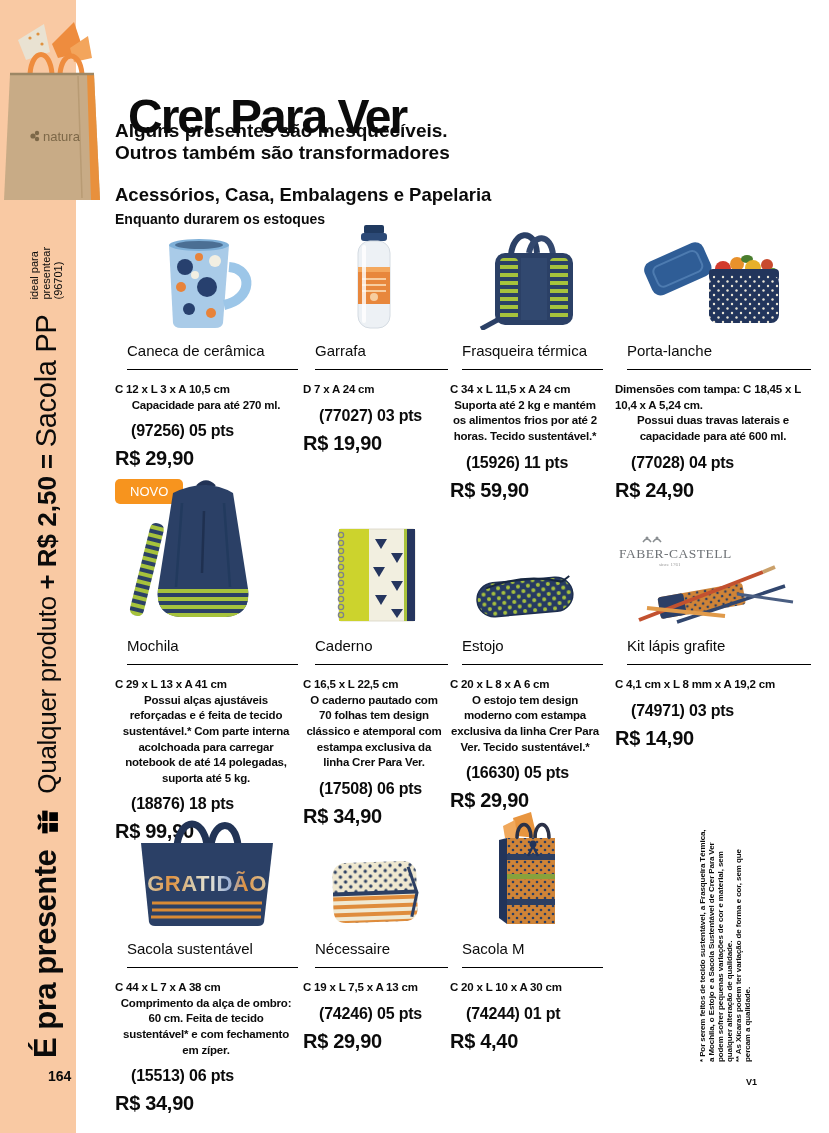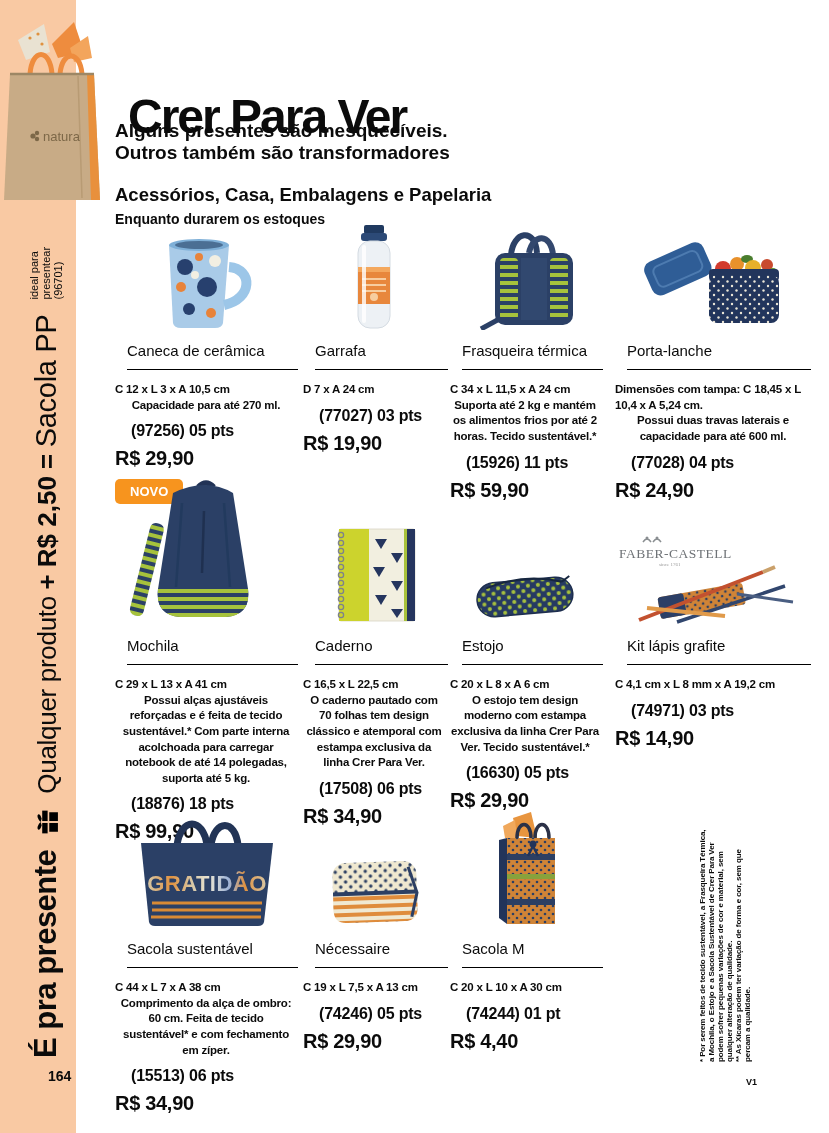--- a/index.html
+++ b/index.html
@@ -30,21 +30,21 @@
   
   .card{position:absolute;}
   .img{display:flex;justify-content:center;text-decoration:underline;}
   .pname{font-size:15px;font-weight:normal;margin:12px;padding-bottom:10px;border-bottom:1.6px solid #000;width:94%;}
   .pdims{font-size:11.5px;font-weight:bold;letter-spacing:-0.2px;line-height:1.36;margin:8px 0 0;}
   .pdesc{font-size:11.5px;font-weight:bold;letter-spacing:-0.2px;line-height:1.36;margin:0;text-align:center;}
   .pdesc:empty{display:none;}
   .pcode{font-size:16px;font-weight:bold;letter-spacing:-0.2px;margin:9px 16px 0;}
   .pprice{font-size:20px;font-weight:bold;letter-spacing:-0.3px;margin:7px 0 0;}
   .badge{
-    display:inline-block;background:#f7941e;color:#fff;font-size:13px;font-weight:bold;
+    display:inline-block;background:#f7941e;color:#fff;font-size:13px;font-weight:normal;
     padding:5px 15px;border-radius:5px;margin-top:9px;
   }
   
   .footnote{
     position:absolute;left:699px;top:1062px;width:234px;height:66px;
     transform:rotate(-90deg);transform-origin:0 0;
     font-size:8px;font-weight:bold;line-height:1.12;letter-spacing:-0.1px;
   }
   .footnote span{display:block;}
   .vcode{position:absolute;left:746px;top:1077px;font-size:9px;font-weight:bold;}

